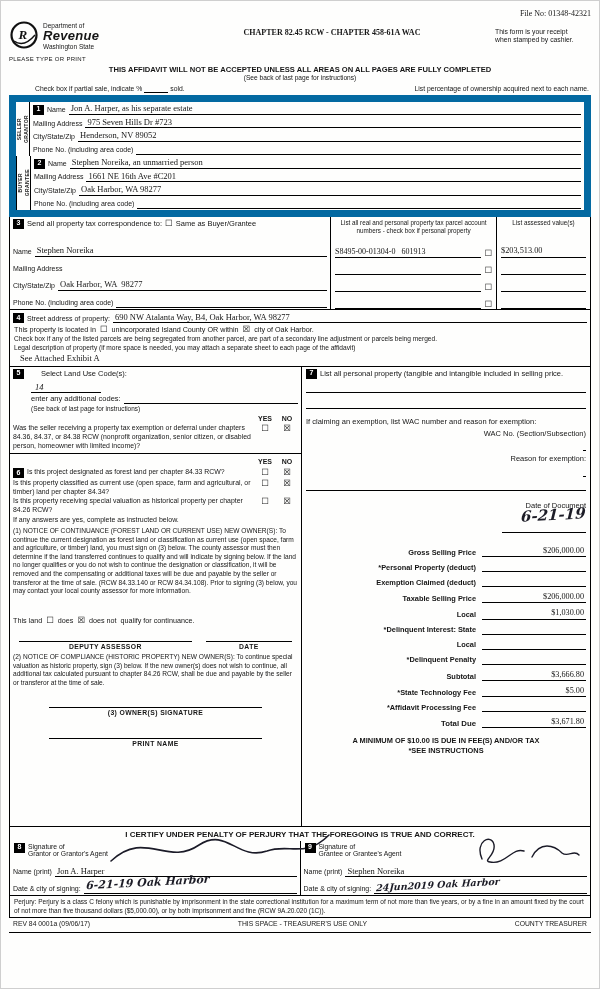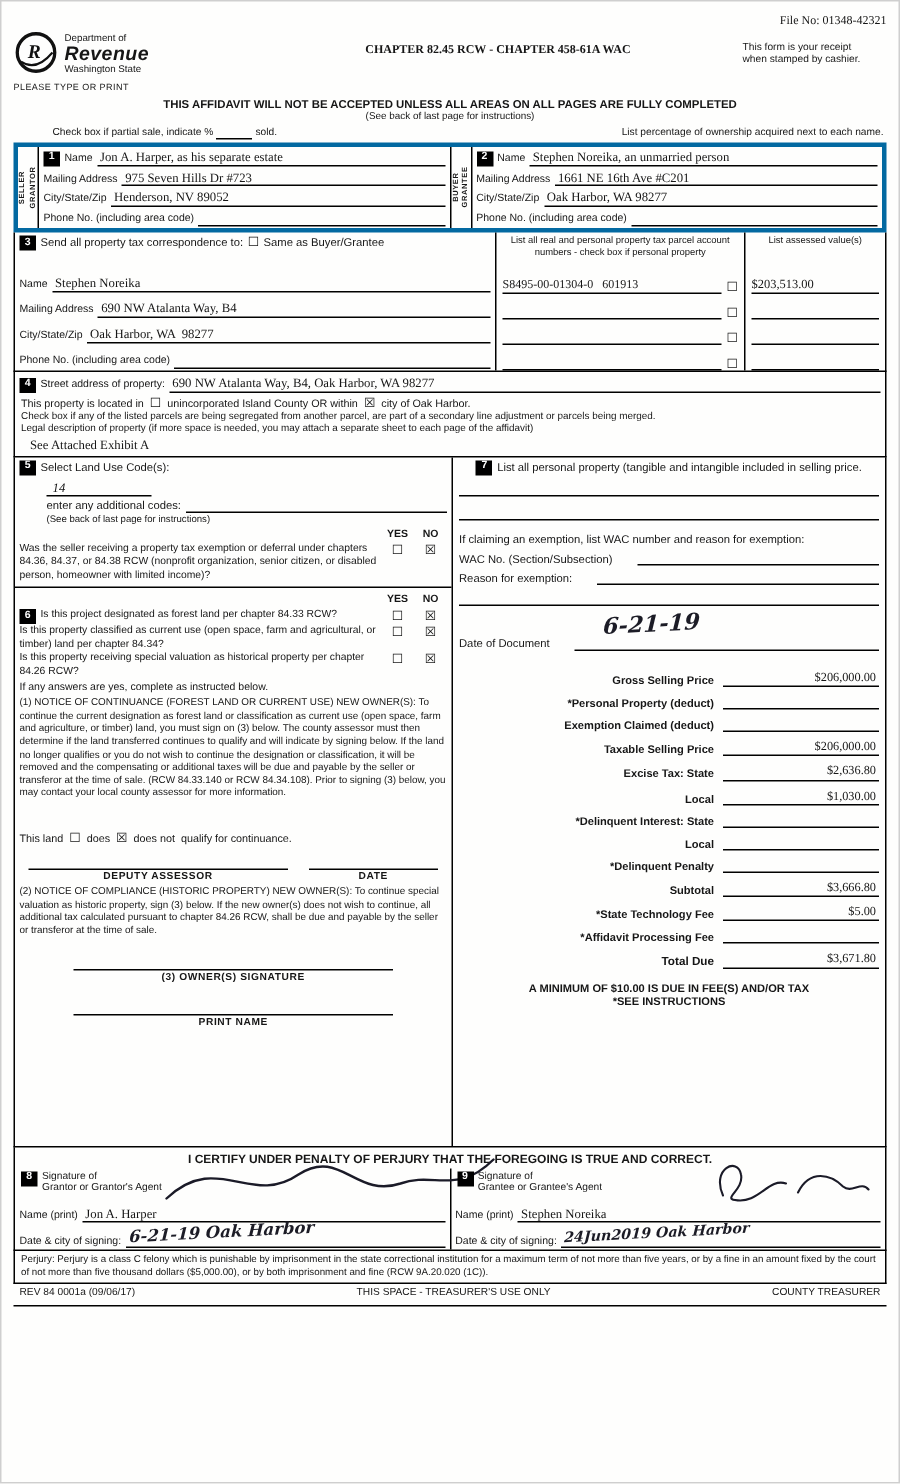--- a/index.html
+++ b/index.html
@@ -35,21 +35,21 @@
   .title { font-family:"Liberation Serif", serif; font-weight:bold; font-size:12.5px; letter-spacing:.3px; }
   .chapter { font-family:"Liberation Serif", serif; font-weight:bold; font-size:8px; margin-top:2px; }
   .receipt-note { width:96px; font-size:6.8px; padding-top:8px; }
   .warning { text-align:center; font-weight:bold; font-size:7.6px; margin-top:1px; }
   .see-back-c { text-align:center; font-size:6.6px; }
   .partial-row { display:flex; justify-content:space-between; font-size:6.8px; margin:2px 2px 2px 26px; }
   .partial-left { display:flex; align-items:flex-end; gap:2px; }
   .blank20 { width:24px; border-bottom:1px solid #000; height:8px; display:inline-block; }
 
   
-  .parties { display:flex; border:3px solid #0369a1; }
+  .parties { display:flex; border:7px solid #0369a1;flex-direction:column; }
   .party { flex:1; display:flex; }
   .party.right { border-left:1px solid #000; }
   .vstrip { width:14px; border-right:1px solid #000; display:flex; align-items:center; justify-content:center; padding:2px 0; }
   .vstrip span { writing-mode:vertical-rl; transform:rotate(180deg); font-size:5px; font-weight:bold; letter-spacing:.4px; }
   .party-fields { flex:1; display:flex; flex-direction:column; }
   .fieldrow { display:flex; align-items:flex-end; gap:3px; padding:1px 3px; min-height:13px; }
   .fieldrow .lbl { white-space:nowrap; font-size:7px; }
   .fieldrow .val { flex:1; border-bottom:1px solid #000; padding-left:2px; min-height:10px; }
 
   
@@ -71,44 +71,44 @@
   .s4line { padding:1px 4px; font-size:7.2px; }
   .s4line .cbgap { margin:0 2px; }
   .s4note { font-size:6.6px; padding:0 4px; }
   .exhibit { padding:1px 4px 0 10px; }
 
   
   .main { display:flex; border:1px solid #000; border-top:none; min-height:460px; }
   .mleft { width:292px; border-right:1px solid #000; display:flex; flex-direction:column; }
   .mright { flex:1; display:flex; flex-direction:column; padding:2px 4px; }
   .sec5 { border-bottom:1px solid #000; padding:2px 3px 3px 3px; }
-  .s5-label-row { display:flex; gap:3px; align-items:center; }
+  .s5-label-row { display:flex; gap:17px; align-items:center; }
   .code-row { margin:3px 0 1px 18px; }
   .code-box { border-bottom:1px solid #000; width:70px; display:inline-block; padding-left:4px;font-style:italic; }
   .addl-row { display:flex; gap:3px; align-items:flex-end; margin-left:18px; }
   .addl-row .val { flex:1; border-bottom:1px solid #000; min-height:9px; }
   .see-back-s { font-size:6.4px; margin:1px 0 2px 18px; }
   .yn-head { display:flex; margin-top:2px; font-weight:bold; font-size:7px; }
   .yn { width:22px; text-align:center; flex:none; }
   .q-row { display:flex; align-items:flex-start; margin-top:1px; }
   .q-row .q { flex:1; font-size:6.9px; }
   .sec6 { padding:2px 3px; }
   .if-yes { margin:2px 0; font-size:7px; }
   .notice { font-size:6.6px; line-height:1.3; margin-top:2px; text-align:left; }
   .this-land { display:flex; gap:4px; align-items:center; margin-top:20px; font-size:7.2px; }
   .deputy-row { display:flex; gap:14px; margin:16px 6px 2px 6px; }
   .sigslot { border-top:1px solid #000; text-align:center; font-size:6.8px; padding-top:1px; font-weight:bold; letter-spacing:.4px; }
   .deputy-row .sigslot.deputy { flex:2; }
   .deputy-row .sigslot.date { flex:1; }
   .center-sig { margin:20px auto 0 auto; width:75%; }
 
   
-  .s7-head { display:flex; gap:3px; align-items:flex-start;justify-content:center; }
+  .s7-head { display:flex; gap:3px; align-items:flex-start; }
   .blankline { border-bottom:1px solid #000; height:12px; margin:2px 0; }
-  .s7row { display:flex; gap:17px; align-items:flex-end; margin-top:3px; }
+  .s7row { display:flex; gap:3px; align-items:flex-end; margin-top:3px;flex-direction:column; }
   .s7row .lbl { white-space:nowrap; }
   .s7row .val { flex:1; border-bottom:1px solid #000; min-height:10px; padding-left:3px; position:relative; }
   .hand-big { font-size:15px; position:relative; top:-7px; margin-left:16px; }
   .fin-table { margin-top:8px; }
   .finrow { display:flex; align-items:flex-end; margin-top:5px; }
   .finlabel { flex:1; text-align:right; padding-right:6px; font-size:7.4px; font-weight:bold; }
   .finval { width:104px; border-bottom:1px solid #000; text-align:right; font-family:"Liberation Serif", serif; font-size:8.2px; min-height:10px; padding-right:2px; }
   .finrow.total .finlabel { font-size:7.8px; }
   .min-note { text-align:center; font-weight:bold; font-size:7.4px; margin-top:8px; }
 
@@ -240,21 +240,20 @@
         <span>Send all property tax correspondence to:</span>
         <span class="cb">☐</span>
         <span>Same as Buyer/Grantee</span>
       </div>
       <div class="fieldrow">
         <span class="lbl">Name</span>
         <span class="val typed">Stephen Noreika</span>
       </div>
       <div class="fieldrow">
         <span class="lbl">Mailing Address</span>
-        <span class="val typed">690 NW Atalanta Way, B4</span>
       </div>
       <div class="fieldrow">
         <span class="lbl">City/State/Zip</span>
         <span class="val typed">Oak Harbor, WA  98277</span>
       </div>
       <div class="fieldrow">
         <span class="lbl">Phone No. (including area code)</span>
         <span class="val"></span>
       </div>
     </div>
@@ -412,24 +411,20 @@
           <span class="finlabel">*Personal Property (deduct)</span>
           <span class="finval"></span>
         </div>
         <div class="finrow">
           <span class="finlabel">Exemption Claimed (deduct)</span>
           <span class="finval"></span>
         </div>
         <div class="finrow">
           <span class="finlabel">Taxable Selling Price</span>
           <span class="finval">$206,000.00</span>
-        </div>
-        <div class="finrow">
-          <span class="finlabel">Excise Tax: State</span>
-          <span class="finval">$2,636.80</span>
         </div>
         <div class="finrow">
           <span class="finlabel">Local</span>
           <span class="finval">$1,030.00</span>
         </div>
         <div class="finrow">
           <span class="finlabel">*Delinquent Interest: State</span>
           <span class="finval"></span>
         </div>
         <div class="finrow">

